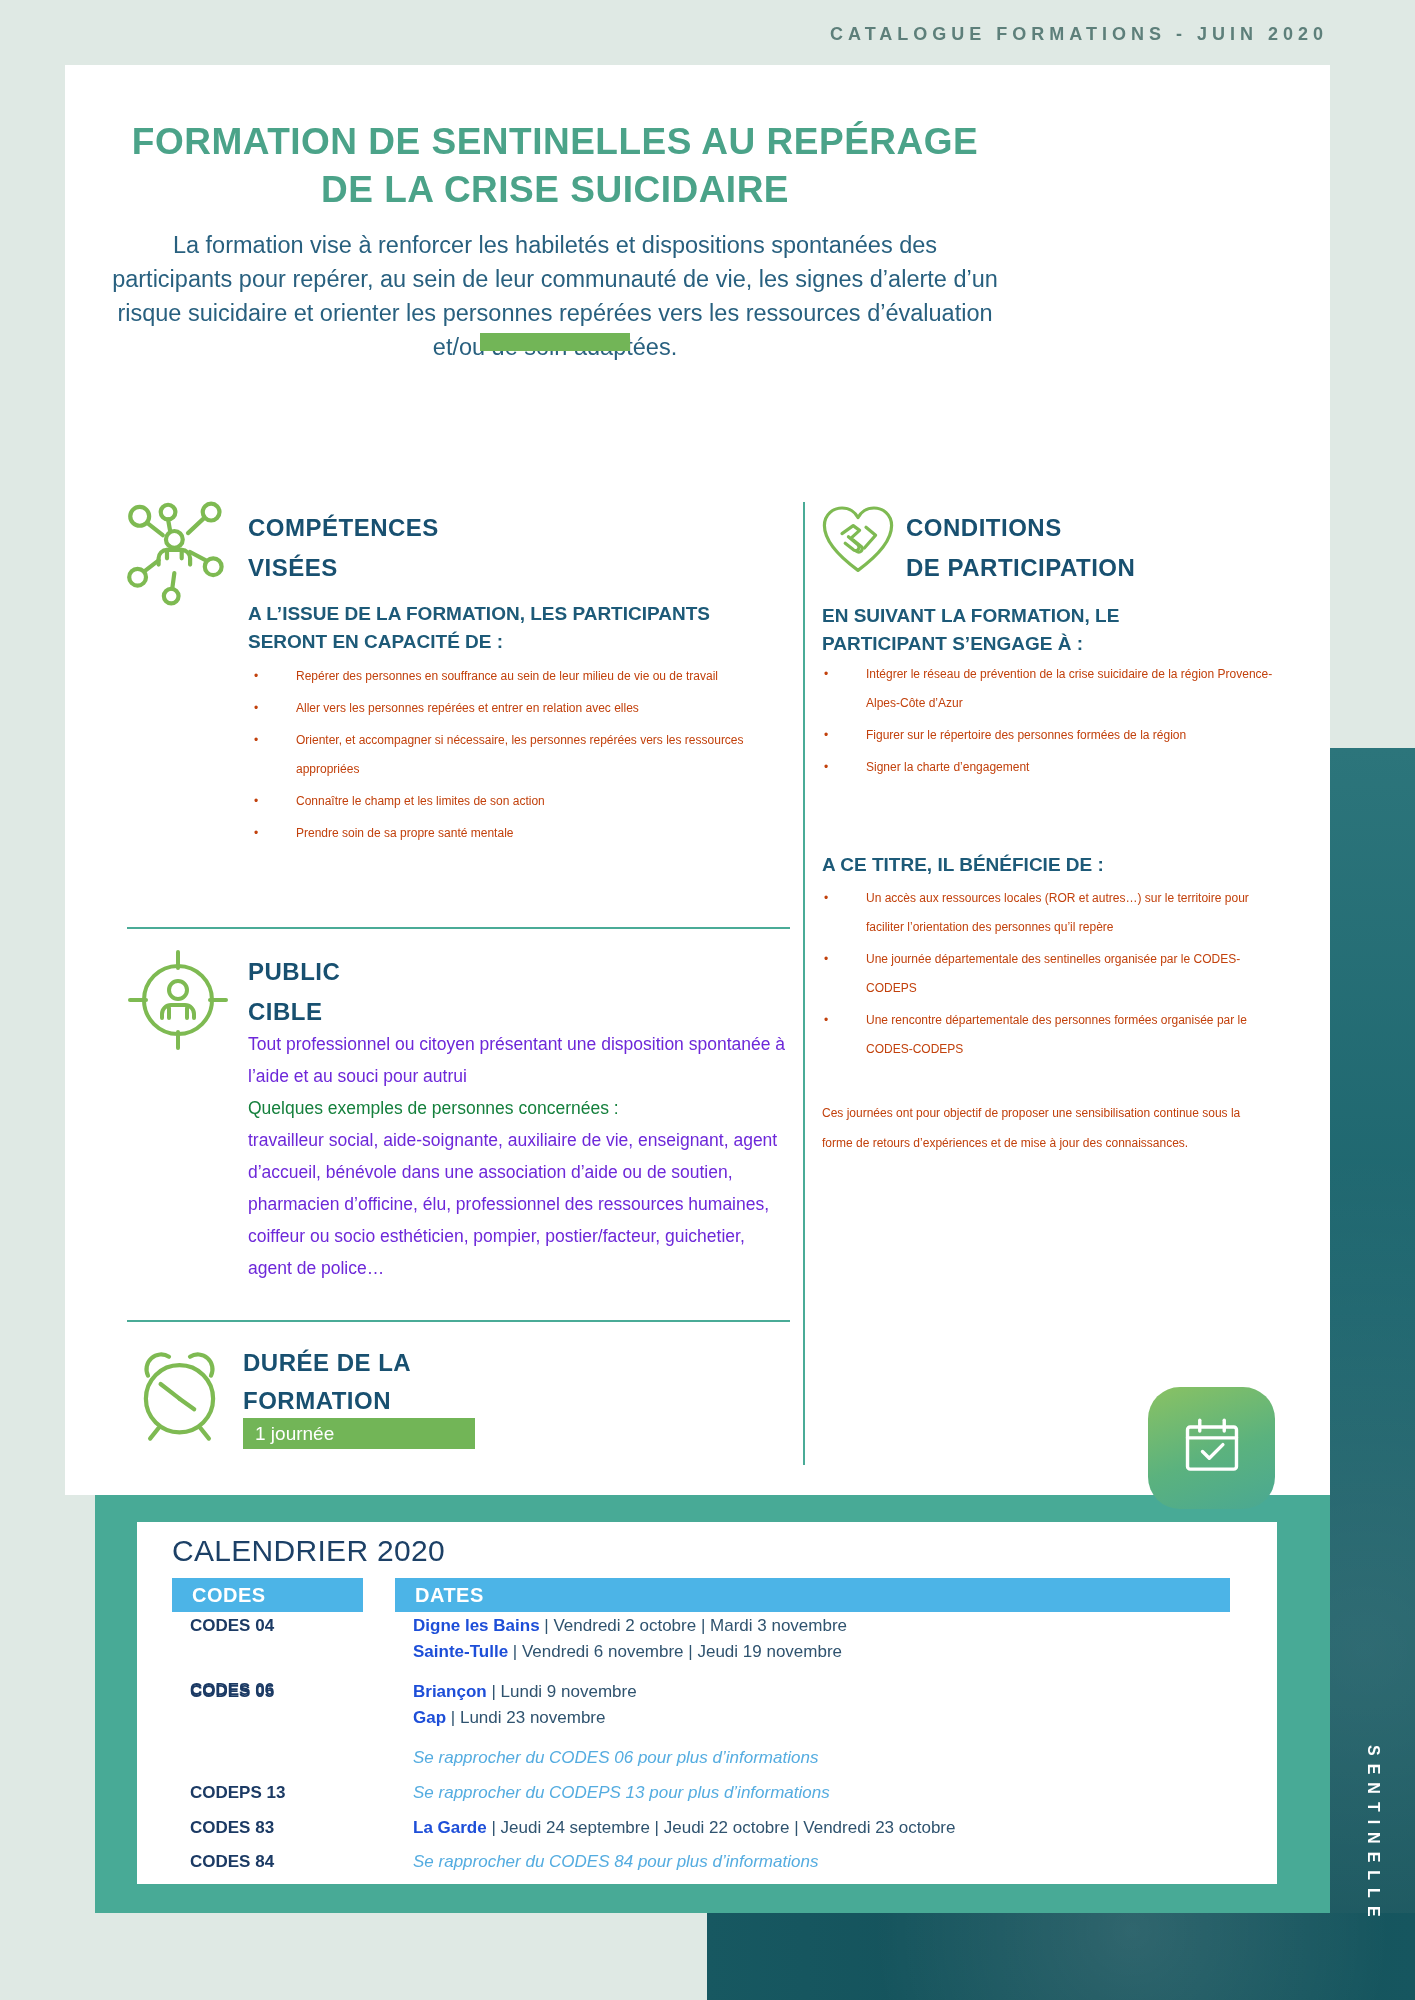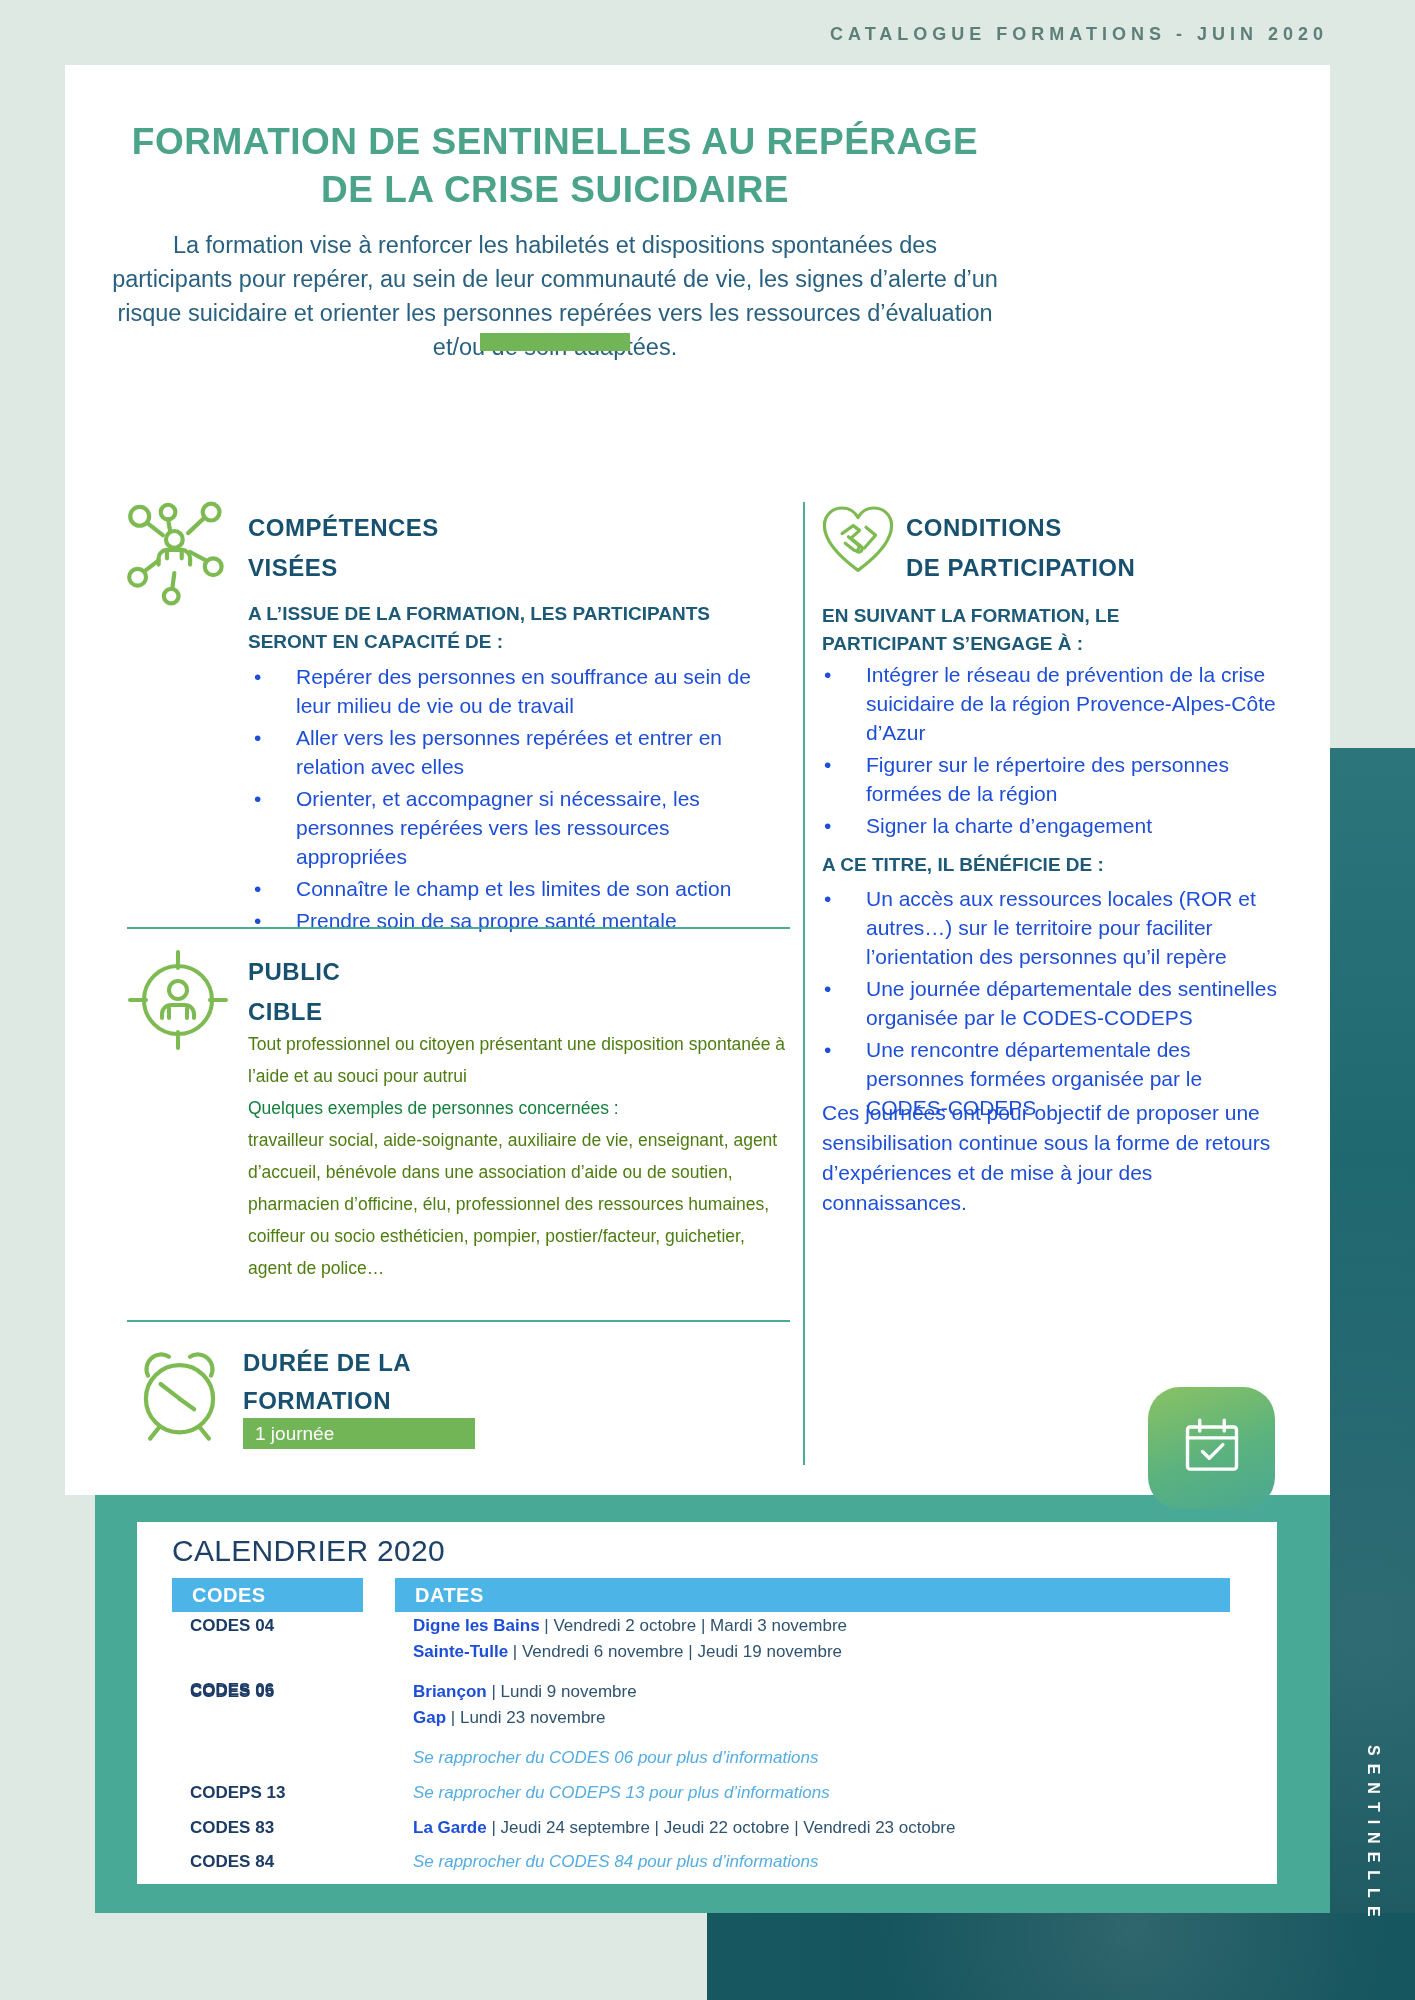--- a/index.html
+++ b/index.html
@@ -17,22 +17,22 @@
       background:radial-gradient(circle at 60% 20%,rgba(255,255,255,.12),transparent 60%),
                  linear-gradient(90deg,#175861,#135059 55%,#16565f);}
 
   .cat-header{font-size:18px;font-weight:bold;color:#5d7f7a;letter-spacing:5px;white-space:nowrap;}
   .doc-title{font-size:37px;font-weight:800;color:#4ba389;line-height:48px;text-align:center;letter-spacing:.5px;}
   .intro{font-size:23.5px;color:#28607f;line-height:34px;text-align:center;}
   .green-bar{background:#72b557;}
 
   .h-section{font-size:24px;font-weight:bold;color:#185070;line-height:40px;letter-spacing:.5px;}
   .h-sub{font-size:19px;font-weight:bold;color:#1d5a78;line-height:28px;}
-  .body{font-size:21px;color:#1d4ed8;line-height:29px;}
-  .body-lg{font-size:17.5px;color:#4d7c0f;line-height:32px;}
+  .body{font-size:12px;color:#c2410c;line-height:29px;}
+  .body-lg{font-size:17.5px;color:#6d28d9;line-height:32px;}
   .green-text{color:#15803d;}
   .bullets{list-style:none;margin:0;padding:0;}
   .bullets li{position:relative;padding-left:44px;margin-bottom:3px;}
   .bullets li::before{content:"•";position:absolute;left:2px;top:0;}
   .rule{background:#4aab97;height:2px;}
   .vrule{background:#4aab97;width:2px;}
   .badge{background:#72b557;color:#ffffff;font-size:19px;line-height:31px;padding-left:12px;}
 
   .cal-square{left:1148px;top:1387px;width:127px;height:122px;border-radius:32px;
       background:linear-gradient(160deg,#8ac263 0%,#5bb27e 55%,#4aa892 100%);

